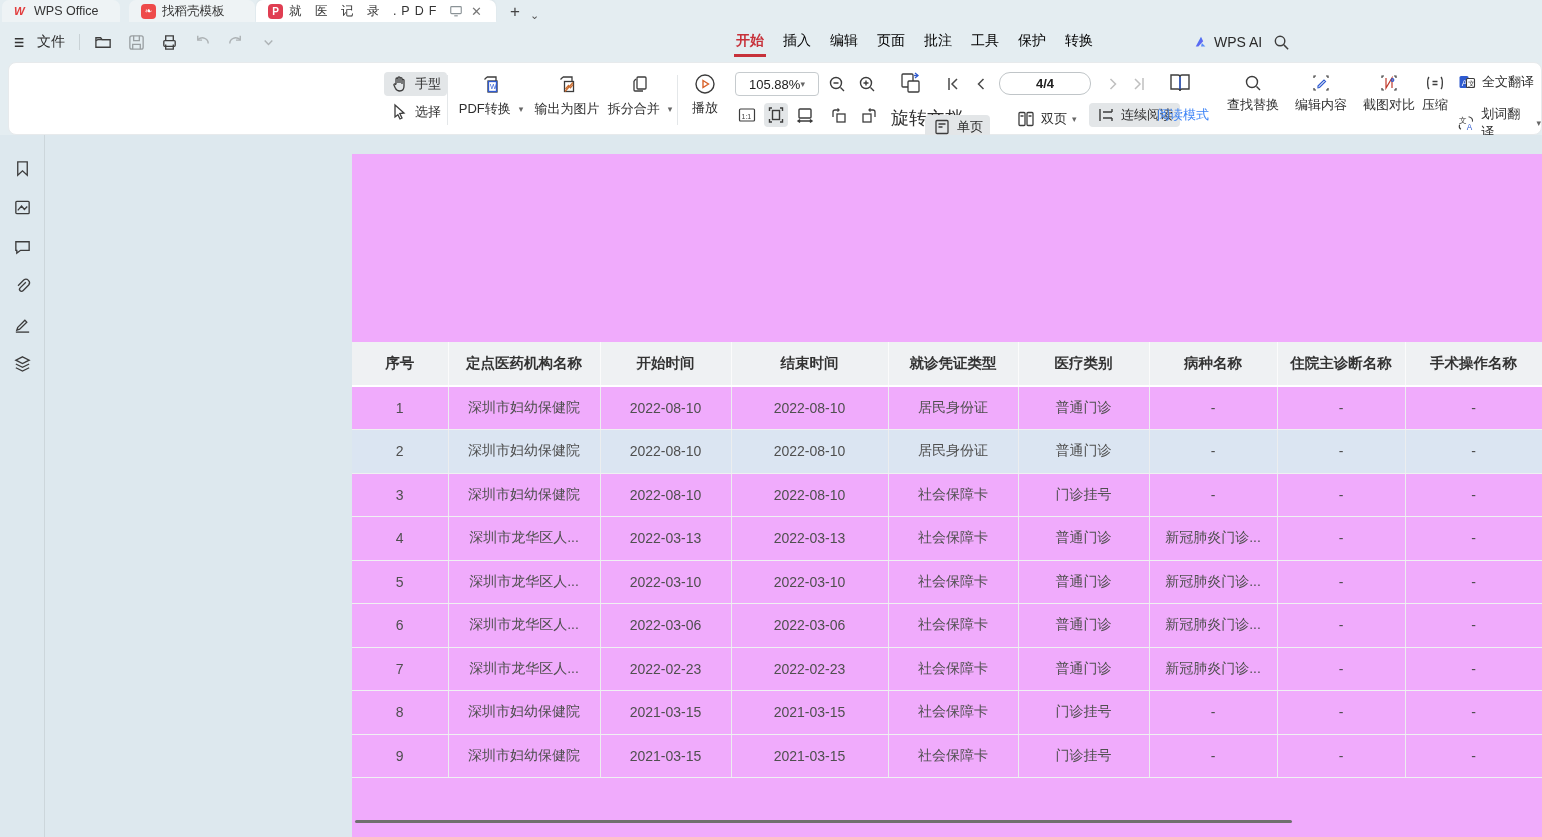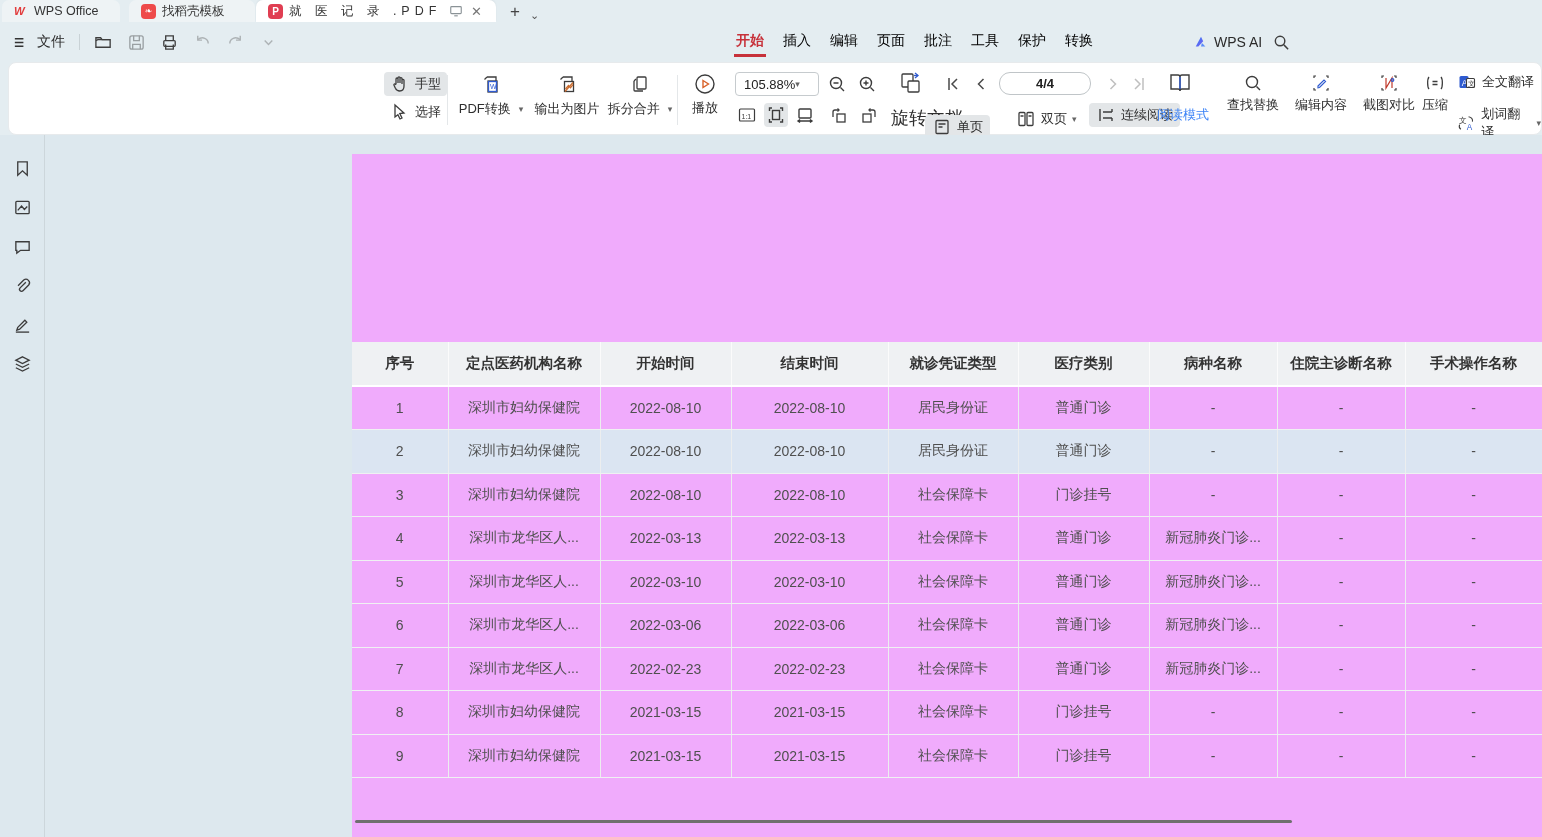--- a/index.html
+++ b/index.html
@@ -40,21 +40,21 @@
   .ribbon { position:absolute; top:62px; left:8px; width:1534px; height:73px; background:#fff;
             border:1px solid #e7eaec; border-radius:8px; }
   .rb { position:absolute; }
   .tool-toggle { display:flex; align-items:center; gap:5px; font-size:13px; color:#2e2e2e;
                  padding:2px 6px; border-radius:4px; }
   .sel { background:#e3e6e8; }
   .vbtn { display:flex; flex-direction:column; align-items:center; gap:3px; font-size:13px; color:#2e2e2e; }
   .vbtn .lbl { white-space:nowrap; display:flex; align-items:center; gap:8px; }
   .chev { font-size:9px; color:#666; }
   .rdiv { position:absolute; top:12px; width:1px; height:50px; background:#e4e7e9; }
-  .zoombox { display:flex; align-items:center; justify-content:flex-start; width:84px; height:24px;
+  .zoombox { display:flex; align-items:center; justify-content:center; width:84px; height:24px;
              border:1px solid #c6cbce; border-radius:4px; padding:0 8px; font-size:13px; color:#222; }
   .pageinput { width:92px; height:23px; border:1px solid #c0c5c8; border-radius:11px; text-align:center;
                font-size:13px; font-weight:bold; color:#222; background:#fff; font-family:inherit; }
   .ic { width:20px; height:20px; }
   .ic24 { width:24px; height:24px; }
   .gray { opacity:.38; }
   .hlabel { display:flex; align-items:center; gap:5px; font-size:13px; color:#2e2e2e; padding:2px 7px; border-radius:4px; }
 
   
   .docarea { position:absolute; top:135px; left:0; width:100%; height:702px; background:#dde8ee; }

